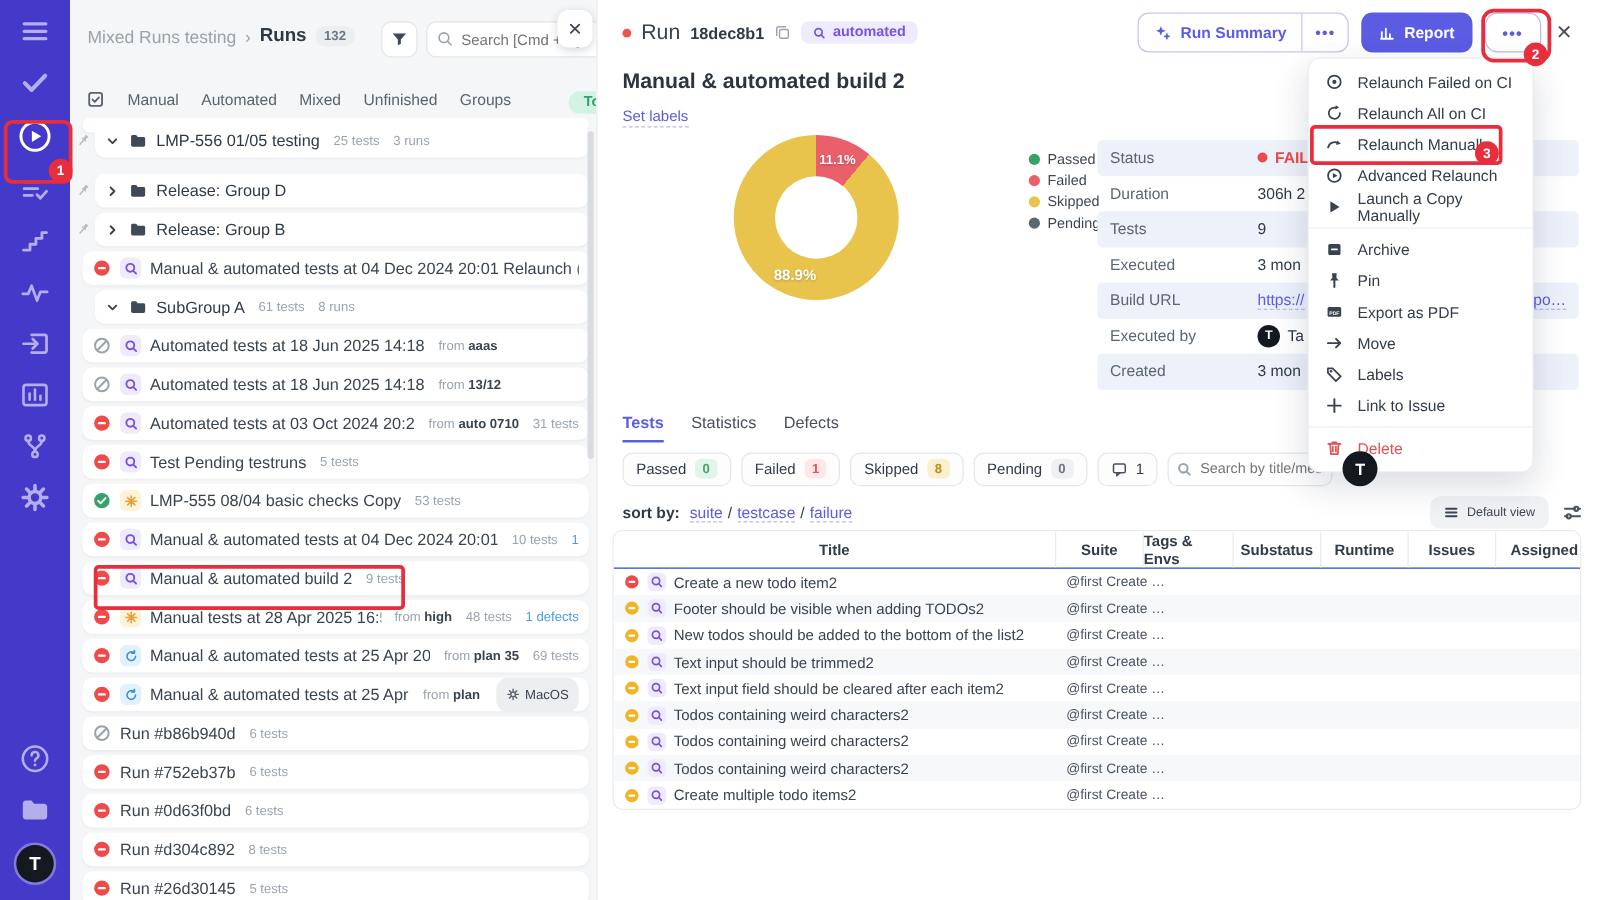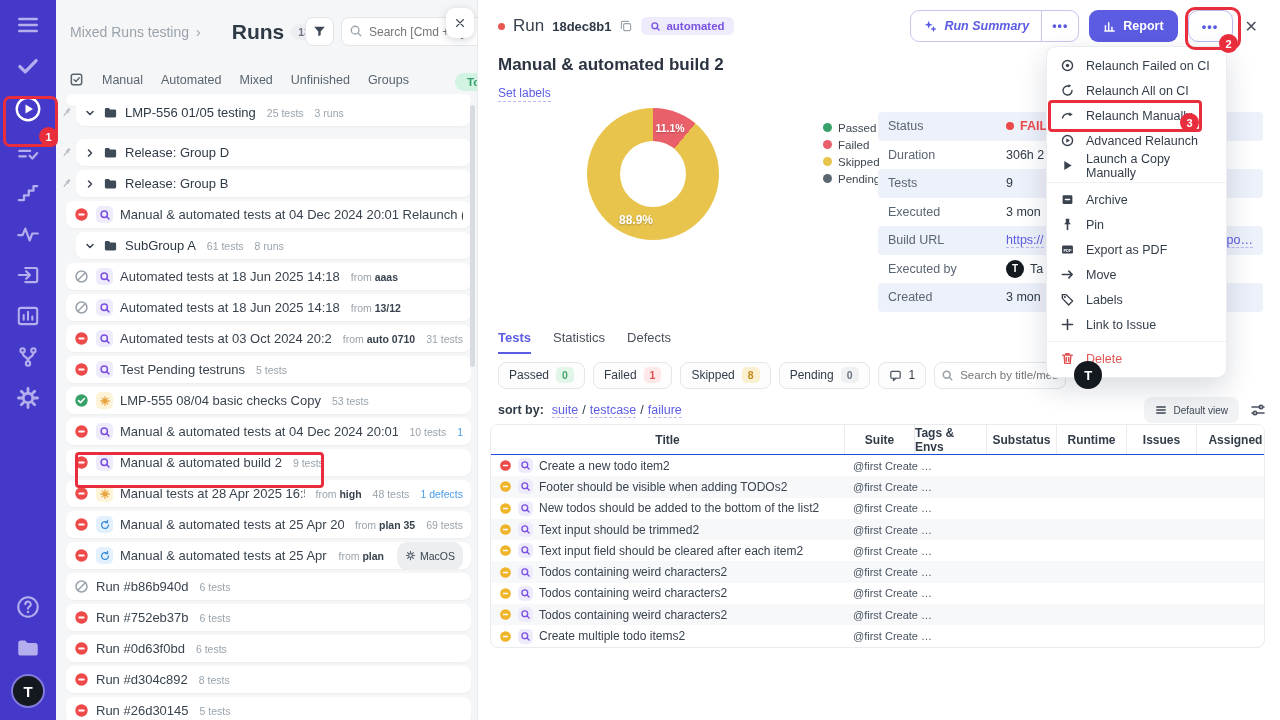--- a/index.html
+++ b/index.html
@@ -14,21 +14,21 @@
   .sb-ic.big{width:30px;height:30px;}
   .sb-ic.active{color:#ffffff;}
   .sb-spacer{flex:1 1 auto;}
   .sb-avatar{width:30px;height:30px;border-radius:50%;background:#14181f;color:#fff;display:flex;align-items:center;justify-content:center;font-weight:bold;font-size:15px;margin-bottom:14px;box-shadow:0 0 0 2px #ffffff55;}
 
   
   .left-panel{position:absolute;left:56px;top:0;width:421px;height:720px;background:#f5f6f7;overflow:hidden;}
   .breadcrumb{position:absolute;left:14px;top:20px;display:flex;align-items:center;gap:7px;white-space:nowrap;}
   .bc-project{color:#9aa3ab;font-size:14px;}
   .bc-sep{color:#9aa3ab;font-size:14px;}
-  .bc-cur{color:#2f3a47;font-size:21px;font-weight:bold;margin-left:24px;}
+  .bc-cur{color:#2f3a47;font-size:15px;font-weight:bold;}
   .bc-count{background:#eceef1;color:#6b7683;font-size:10.5px;font-weight:bold;border-radius:9px;padding:2px 7px;}
   .filter-btn{position:absolute;left:249px;top:17px;width:29px;height:29px;background:#fff;border:1px solid #e2e5e9;border-radius:8px;display:flex;align-items:center;justify-content:center;color:#3c4654;cursor:pointer;padding:6px;box-sizing:border-box;}
   .lp-search{position:absolute;left:285px;top:17px;width:150px;height:29px;}
   .lp-search input{width:100%;height:100%;box-sizing:border-box;border:1px solid #e2e5e9;border-radius:8px;padding:0 8px 0 27px;font-size:12px;color:#39434f;background:#fff;font-family:inherit;outline:none;}
   .lp-search .mag{position:absolute;left:8px;top:7px;width:14px;height:14px;color:#9aa3ab;}
   .lp-close{position:absolute;left:390px;top:8px;width:28px;height:30px;background:#fff;border:none;border-radius:9px;box-shadow:0 2px 8px rgba(20,30,50,.18);color:#39434f;font-size:15px;display:flex;align-items:center;justify-content:center;cursor:pointer;z-index:8;}
   .lp-tabs{position:absolute;left:13px;top:72px;display:flex;align-items:center;gap:18px;color:#59646f;font-size:12.5px;white-space:nowrap;}
   .lp-tabs .tab{cursor:pointer;}
   .lp-tabs .tab-ic{width:15px;height:15px;color:#59646f;}
   .lp-pill{position:absolute;left:399px;top:73px;background:#d2f3e2;color:#36a06d;font-size:11.5px;font-weight:bold;border-radius:10px;padding:3px 12px;}
@@ -59,21 +59,21 @@
   .right-panel{position:absolute;left:477px;top:0;width:803px;height:720px;background:#fff;border-left:1px solid #e8eaec;box-sizing:border-box;}
   .rp-head{position:absolute;left:20px;top:10px;right:20px;height:32px;display:flex;align-items:center;gap:8px;}
   .dot-red{width:7px;height:7px;border-radius:50%;background:#e8574f;flex:0 0 auto;}
   .rh-label{font-size:17px;color:#39434f;}
   .rh-id{font-weight:bold;color:#2f3a47;}
   .copy-ic{width:14px;height:14px;color:#9aa3ab;cursor:pointer;}
   .auto-badge{display:flex;align-items:center;gap:5px;background:#eeebfc;color:#7a52e0;font-size:11.5px;font-weight:bold;border-radius:6px;padding:3px 9px;cursor:pointer;}
   .auto-badge .bic{width:11px;height:11px;}
   .rh-right{margin-left:auto;display:flex;align-items:center;gap:10px;}
   .btn-split{display:flex;align-items:stretch;border:1.5px solid #c6c7f1;border-radius:9px;height:30px;background:#fff;color:#5b5ce2;font-size:12.5px;font-weight:bold;cursor:pointer;}
-  .btn-split .seg1{display:flex;align-items:center;gap:7px;padding:0 12px;font-style:italic;}
+  .btn-split .seg1{display:flex;align-items:center;gap:7px;padding:0 12px;}
   .btn-split .seg2{display:flex;align-items:center;padding:0 10px;border-left:1.5px solid #c6c7f1;letter-spacing:1px;}
   .spark-ic{width:14px;height:14px;}
   .btn-report{display:flex;align-items:center;gap:7px;height:32px;background:#5b5ce2;color:#fff;border:none;border-radius:9px;padding:0 14px;font-size:12.5px;font-weight:bold;cursor:pointer;}
   .btn-report .bic{width:13px;height:13px;}
   .btn-dots{width:45px;height:32px;background:#fff;border:1.5px solid #b9b9f0;border-radius:10px;color:#5b5ce2;font-weight:bold;letter-spacing:1px;font-size:13px;cursor:pointer;}
   .rh-close{color:#49505c;font-size:16px;cursor:pointer;padding:0 2px;}
   .rp-title{position:absolute;left:20px;top:55px;font-size:17px;font-weight:bold;color:#2b3440;}
   .set-labels{position:absolute;left:20px;top:86px;font-size:12px;color:#5b5ce2;border-bottom:1px dashed #b9b9f0;padding-bottom:1px;cursor:pointer;}
 
   .donut{position:absolute;left:109px;top:108px;width:132px;height:132px;border-radius:50%;}

